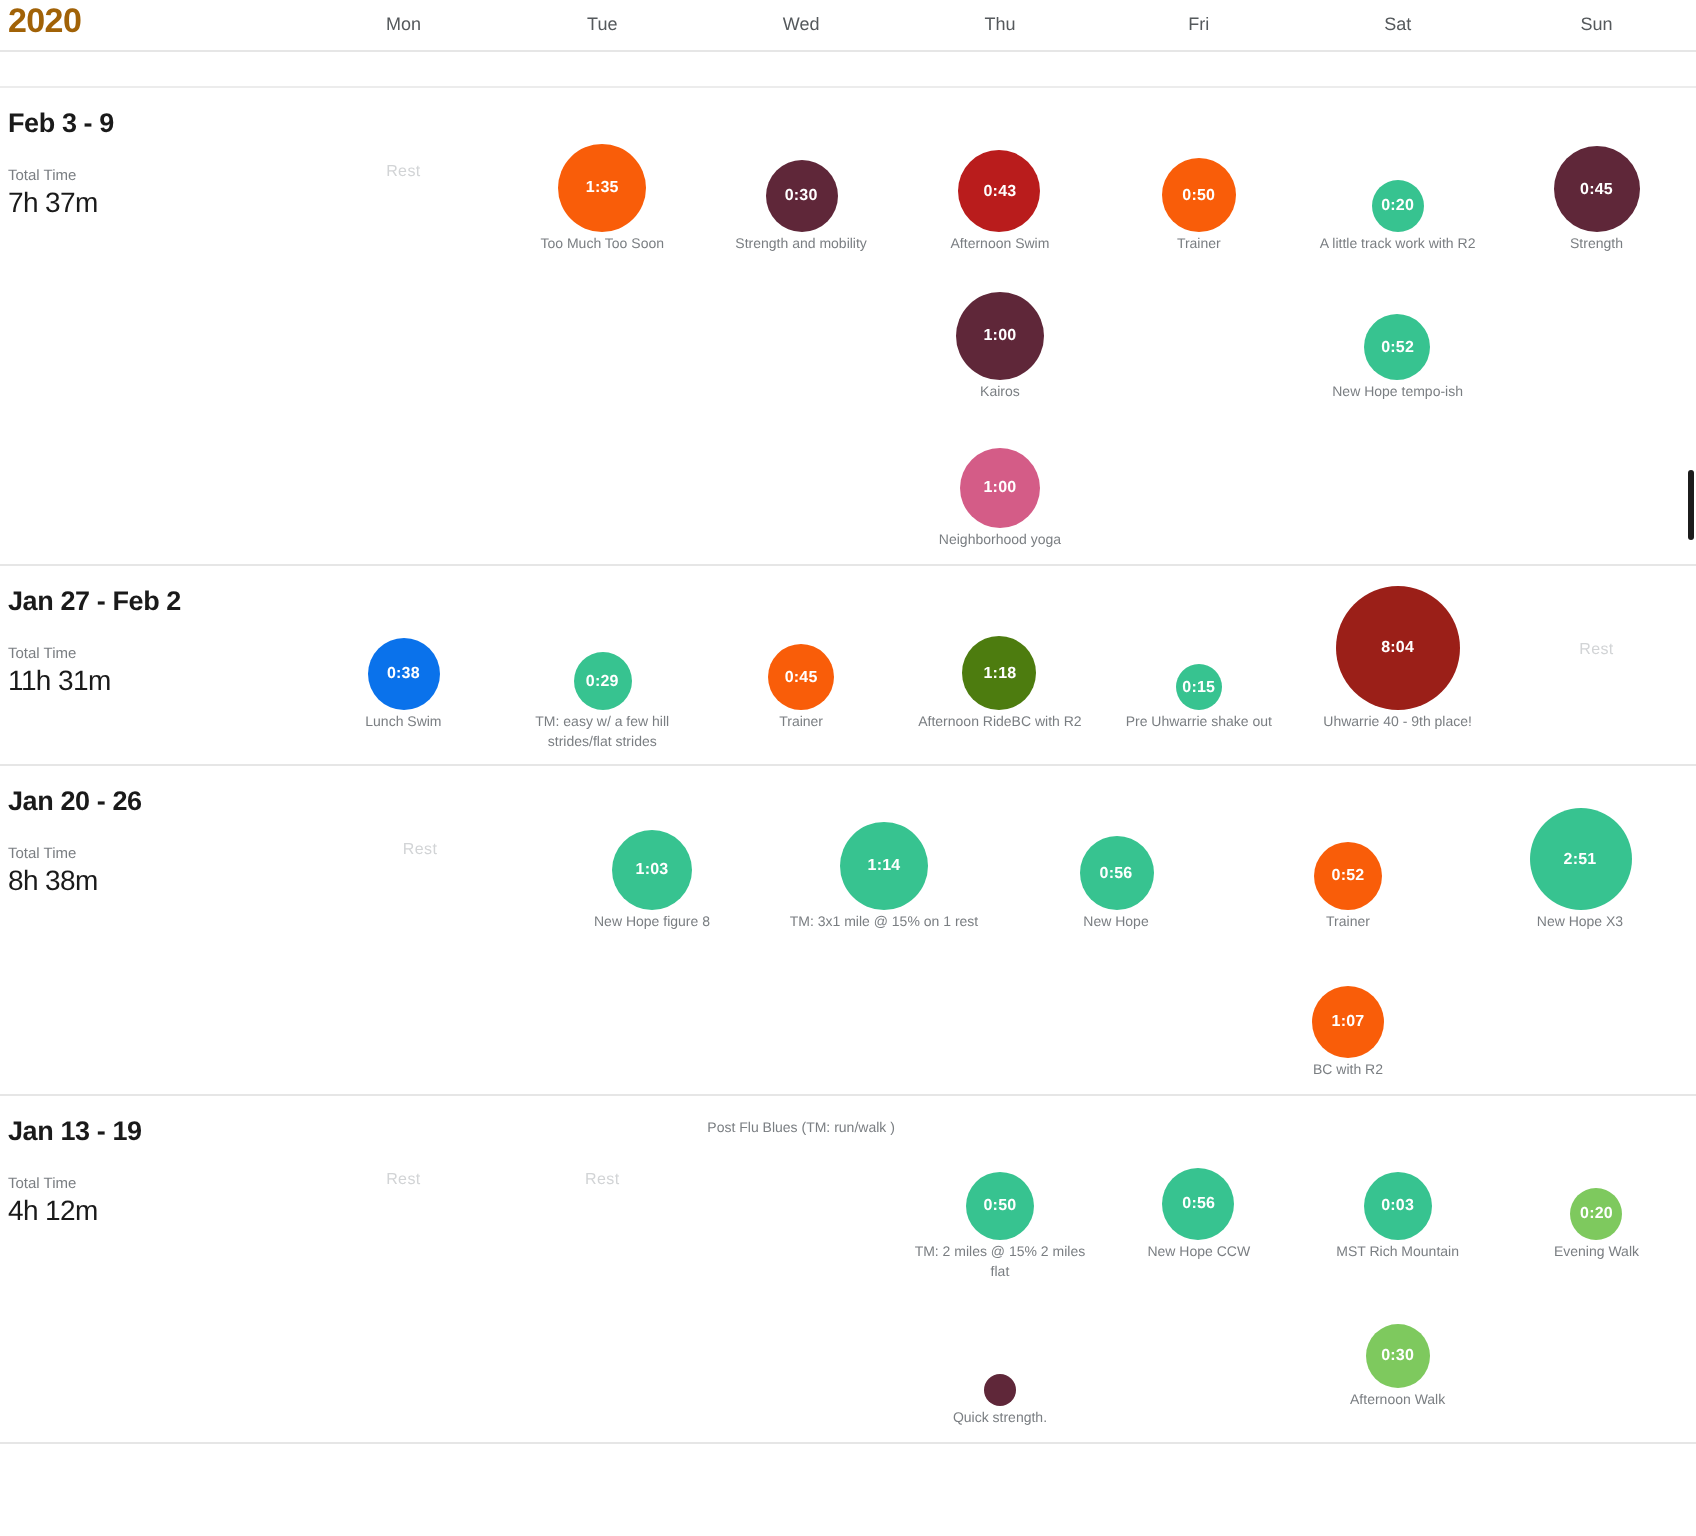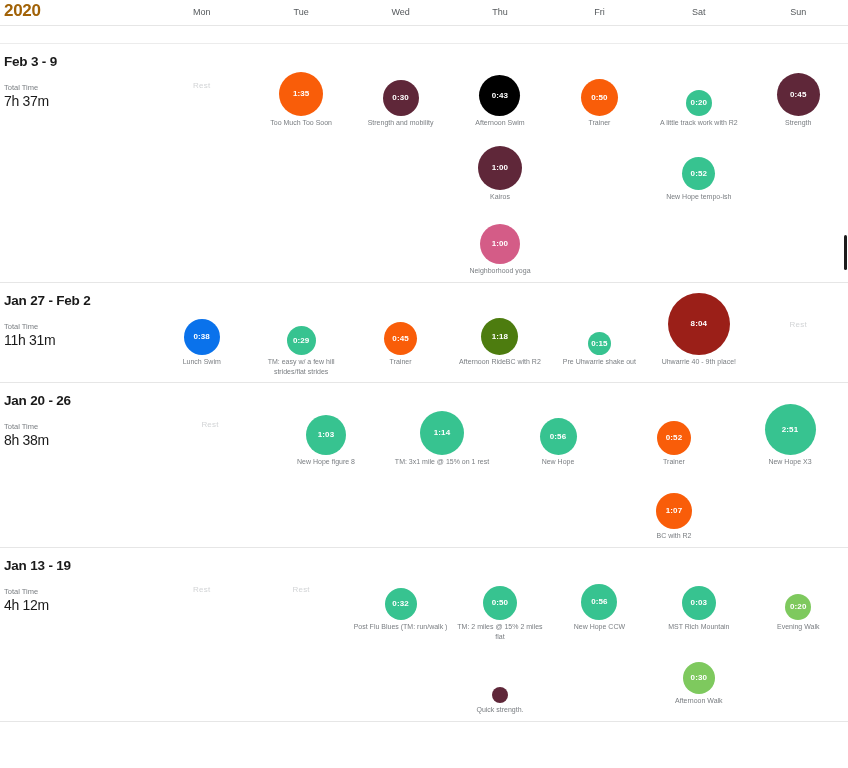--- a/index.html
+++ b/index.html
@@ -198,21 +198,21 @@
             <div class="activity">
               <div class="bubble-slot">
                 <div class="bubble" style="width: 36px; height: 36px; background: rgb(95, 39, 57);">0:30</div>
               </div>
               <div class="act-name">Strength and mobility</div>
             </div>
           </div>
           <div class="day-col">
             <div class="activity">
               <div class="bubble-slot">
-                <div class="bubble" style="width: 41px; height: 41px; background: #000000;">0:43</div>
+                <div class="bubble" style="width: 41px; height: 41px; background: #b91c1c;">0:43</div>
               </div>
               <div class="act-name">Afternoon Swim</div>
             </div>
             <div class="activity">
               <div class="bubble-slot">
                 <div class="bubble" style="width: 44px; height: 44px; background: rgb(95, 39, 57);">1:00</div>
               </div>
               <div class="act-name">Kairos</div>
             </div>
             <div class="activity">
@@ -388,23 +388,20 @@
               <div class="rest-text">Rest</div>
             </div>
           </div>
           <div class="day-col">
             <div class="rest-slot">
               <div class="rest-text">Rest</div>
             </div>
           </div>
           <div class="day-col">
             <div class="activity">
-              <div class="bubble-slot">
-                <div class="bubble" style="width: 32px; height: 32px; background: rgb(55, 195, 144);">0:32</div>
-              </div>
               <div class="act-name">Post Flu Blues (TM: run/walk )</div>
             </div>
           </div>
           <div class="day-col">
             <div class="activity">
               <div class="bubble-slot">
                 <div class="bubble" style="width: 34px; height: 34px; background: rgb(55, 195, 144);">0:50</div>
               </div>
               <div class="act-name">TM: 2 miles @ 15% 2 miles flat</div>
             </div>

